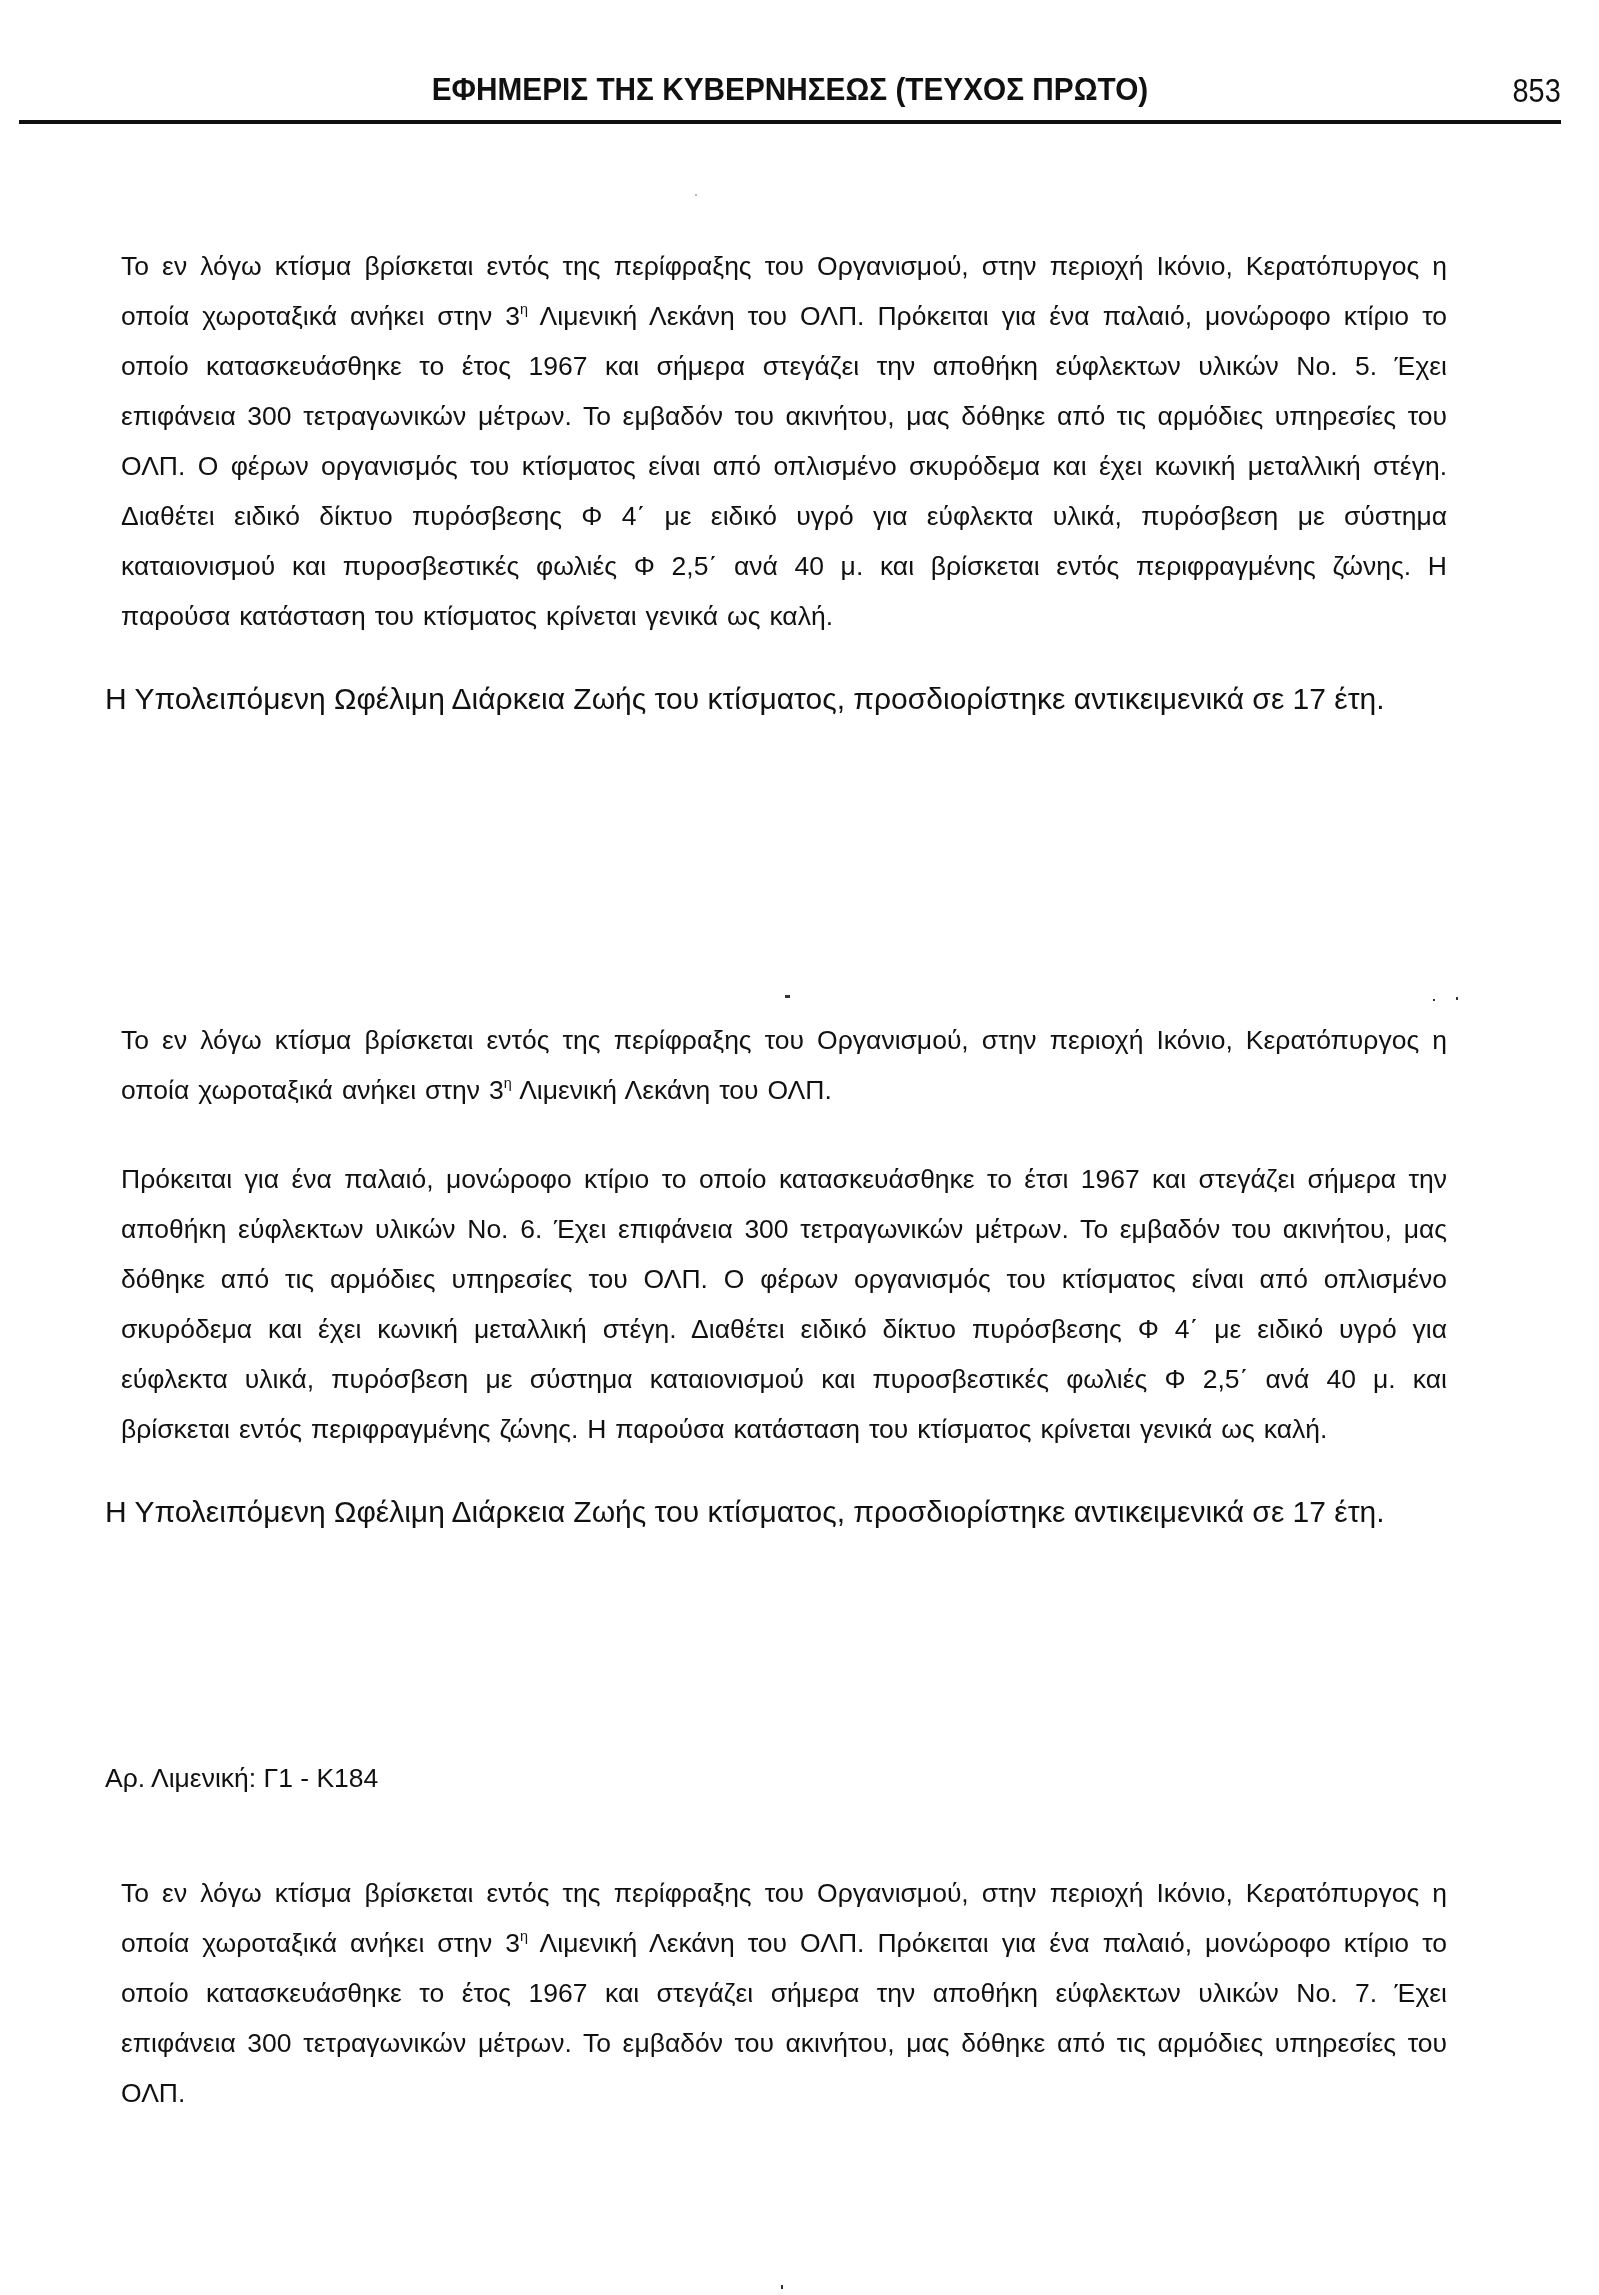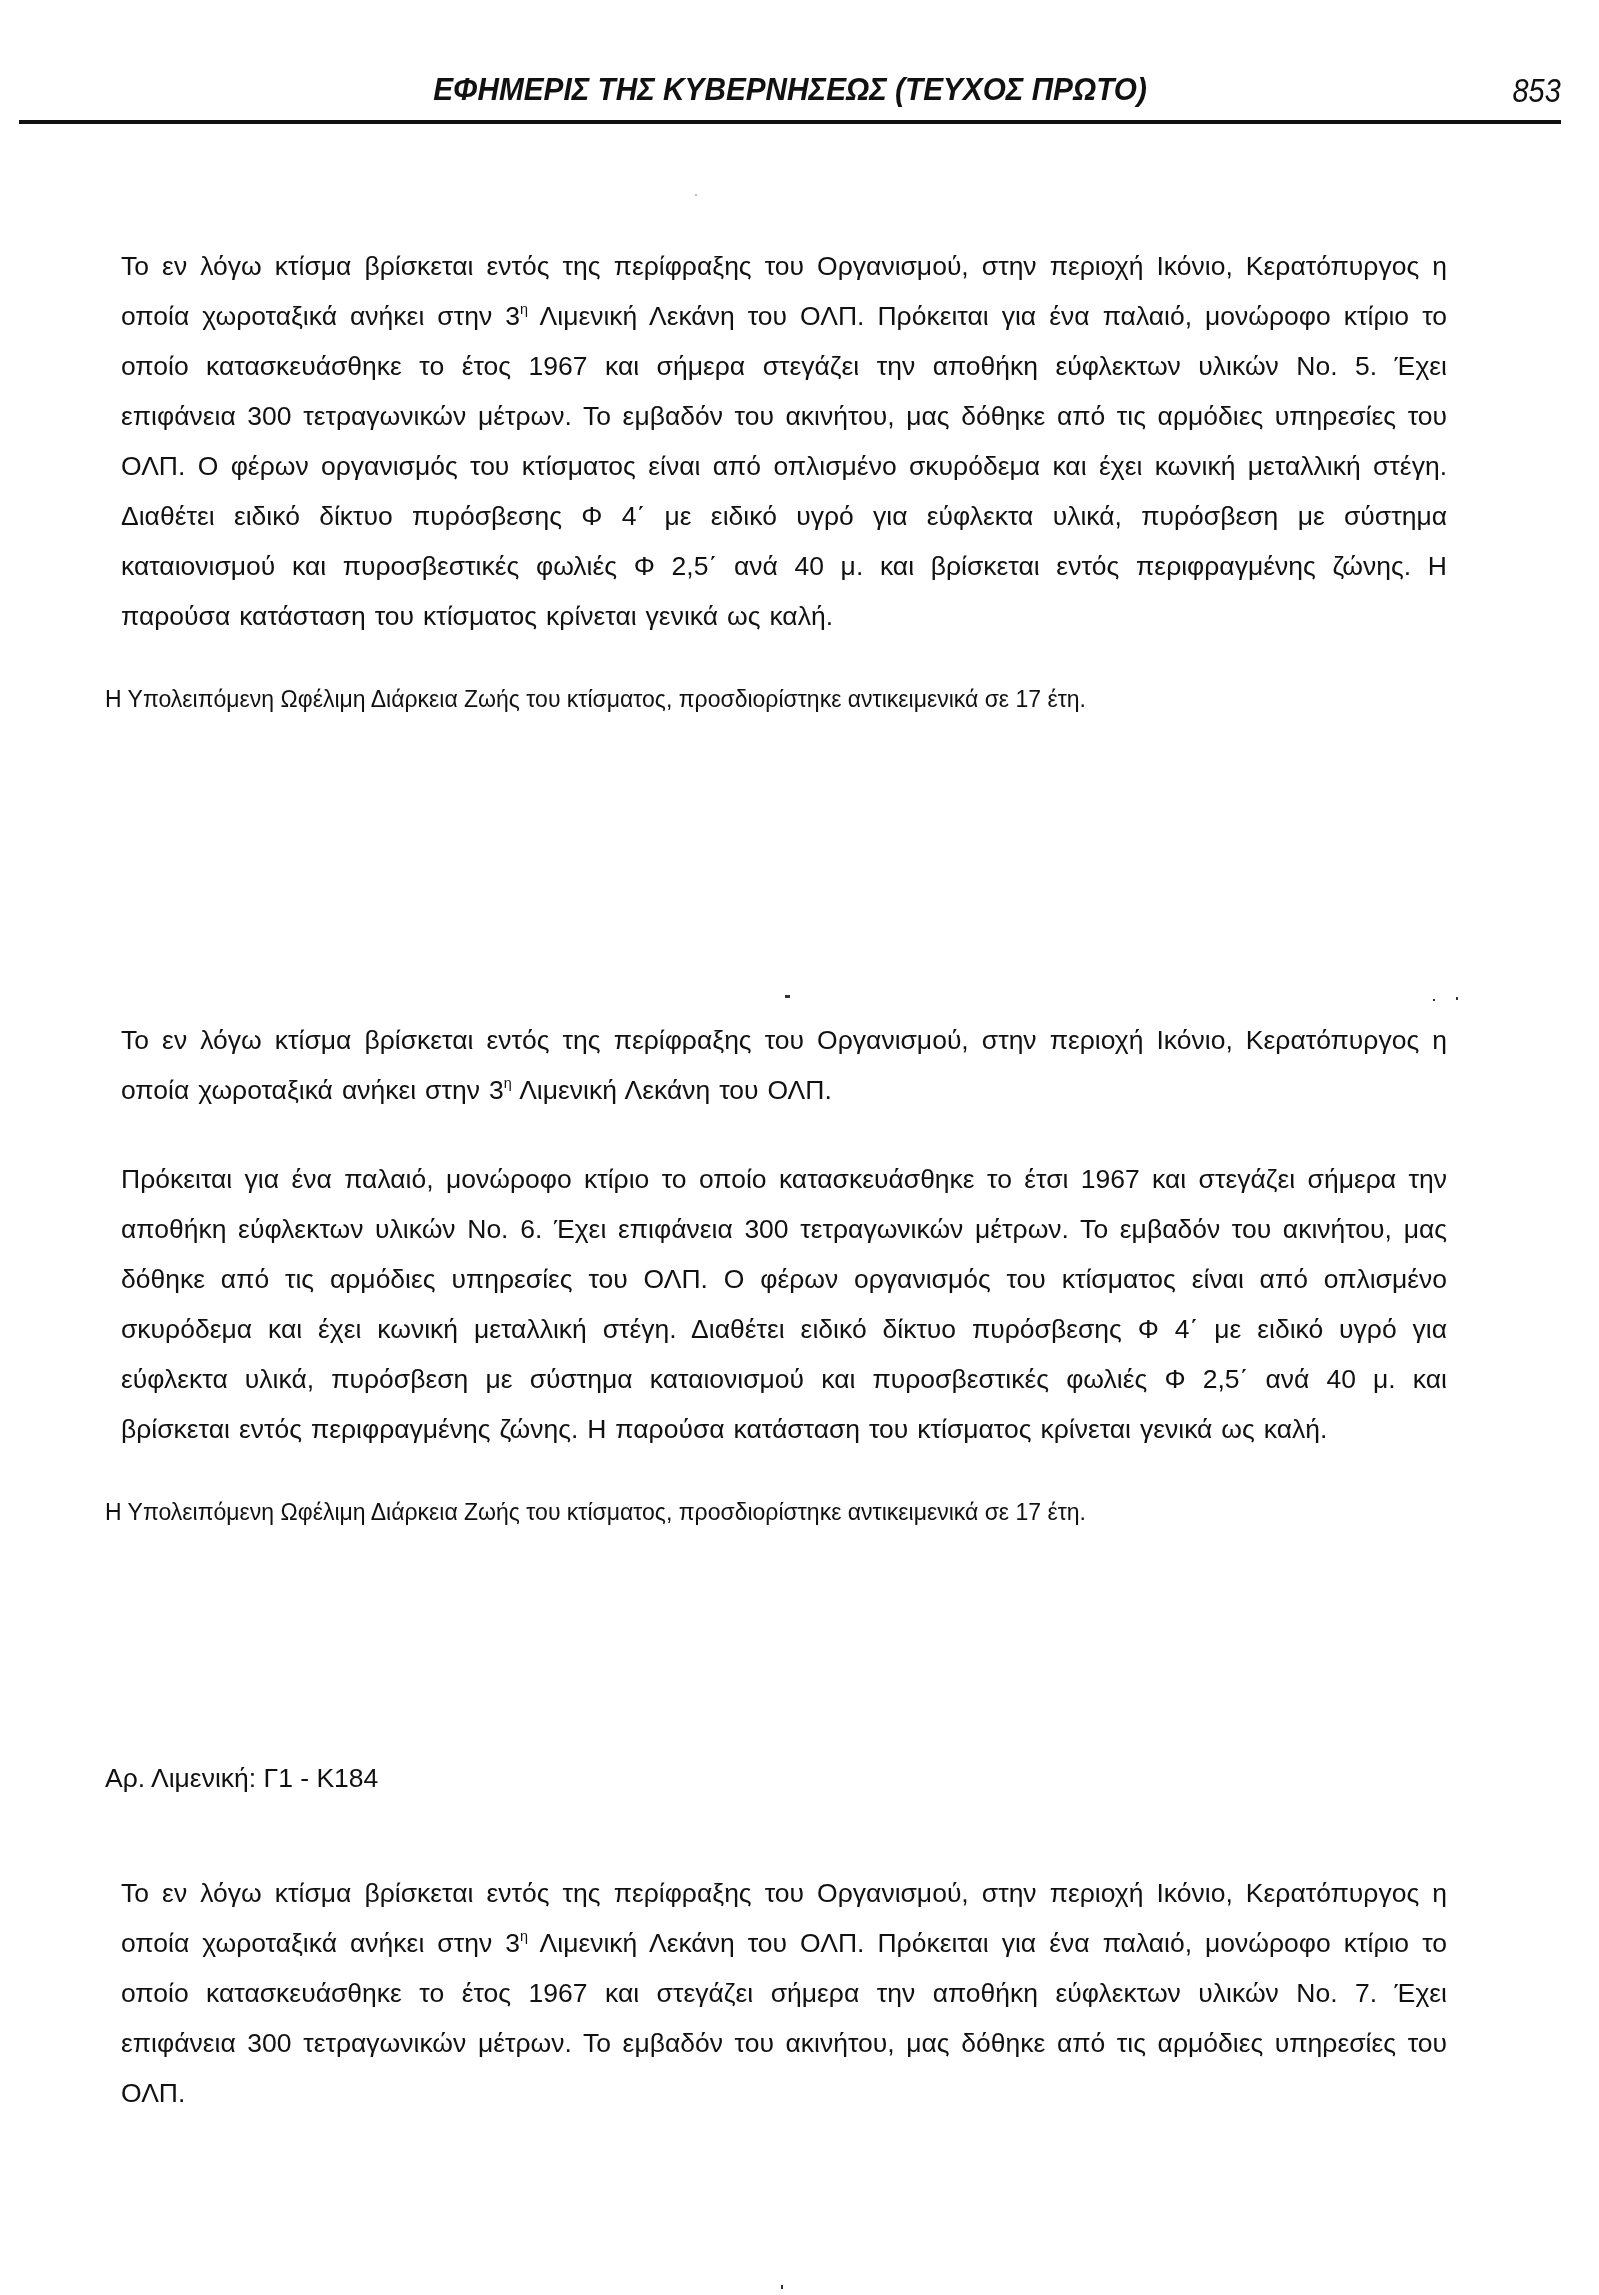--- a/index.html
+++ b/index.html
@@ -14,21 +14,20 @@
       overflow: hidden;
       font-family: "Liberation Sans", "DejaVu Sans", sans-serif;
       color: #111111;
     }
     .page-header {
       position: absolute;
       left: 19px;
       right: 39px;
       top: 71px;
       height: 45px;
-      font-style: italic;
     }
     .header-title {
       position: absolute;
       left: 0;
       right: 0;
       top: 0;
       text-align: center;
       font-weight: bold;
       font-size: 32px;
       letter-spacing: 0px;
@@ -75,21 +74,21 @@
       text-align: justify;
       margin: 16px;
       word-spacing: 1.6px;
     }
     .para sup {
       font-size: 14.4px;
       line-height: 0;
       vertical-align: 11.2px;
     }
     .single-line {
-      font-size: 23px;
+      font-size: 30px;
       line-height: 32px;
       margin: 0;
       white-space: nowrap;
     }
     .speck {
       position: absolute;
       width: 2.4px;
       height: 4.8px;
       background: #333;
     }

